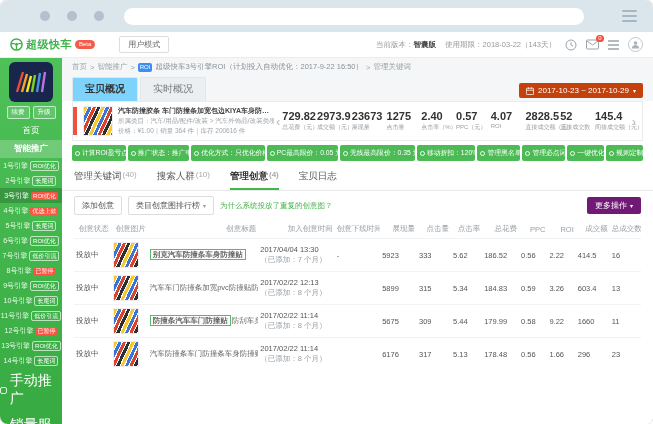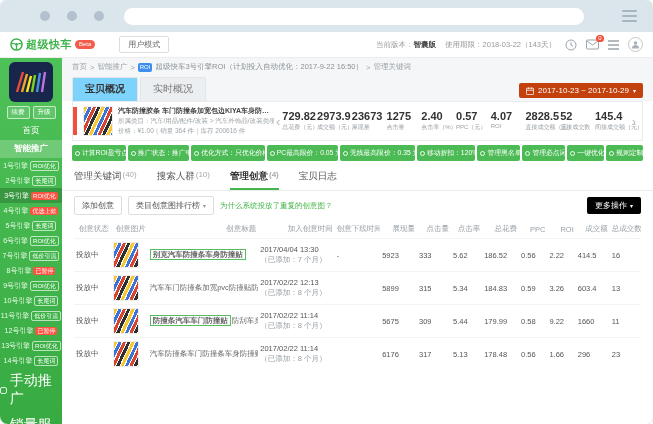--- a/index.html
+++ b/index.html
@@ -83,21 +83,21 @@
 
   .tabs { display:flex; gap:20px; padding:6px 12px 0; border-bottom:1px solid #e8ecee; }
   .tab { font-size:9.5px; color:#555; padding-bottom:5px; display:flex; gap:1px; cursor:pointer; border-bottom:2px solid transparent; }
   .tab.active { color:#333; font-weight:bold; border-bottom:2px solid #43b549; }
   .tcount { color:#aaa; font-size:8px; }
 
   .toolbar { display:flex; align-items:center; gap:6px; padding:5px 12px 4px; }
   .wbtn { background:#fff; border:1px solid #ddd; border-radius:2px; font-size:8px; color:#555; padding:3px 7px; cursor:pointer; display:flex; gap:3px; align-items:center; }
   .caret { font-size:6px; color:#999; }
   .glink { color:#43b549; font-size:7.5px; cursor:pointer; text-decoration:none; }
-  .gbtn { margin-left:auto; background:#000000; color:#fff; border:none; border-radius:2px; font-size:8px; padding:3px 8px; cursor:pointer; display:flex; gap:3px; align-items:center; }
+  .gbtn { margin-left:auto; background:#701a75; color:#fff; border:none; border-radius:2px; font-size:8px; padding:3px 8px; cursor:pointer; display:flex; gap:3px; align-items:center; }
   .gbtn .caret { color:#fff; }
 
   .grid { width:calc(100% - 24px); margin:1px 12px 0; border-collapse:collapse; table-layout:fixed; font-size:7.5px; color:#555; }
   .grid th { font-weight:normal; color:#98a0a6; text-align:right; padding:4px 2px; white-space:nowrap; overflow:hidden; }
   .grid td { padding:3px 2px; border-top:1px solid #f1f3f4; vertical-align:middle; white-space:nowrap; overflow:hidden; }
   .sub { color:#98a0a6; margin-top:1px; }
   .cimg { width:26px; height:26px; border:1px solid #eee;
           background:repeating-linear-gradient(115deg,#f6c731 0 3px,#fff 3px 4px,#3b74d6 4px 7px,#fff 7px 8px,#d8442f 8px 11px,#fff 11px 12px,#2e2e2e 12px 15px,#fff 15px 16px); }
   .ttl { color:#666; }
   .tbox { border:1px solid #55bd5d; padding:0 2px; margin-right:1px;font-weight:bold; }

